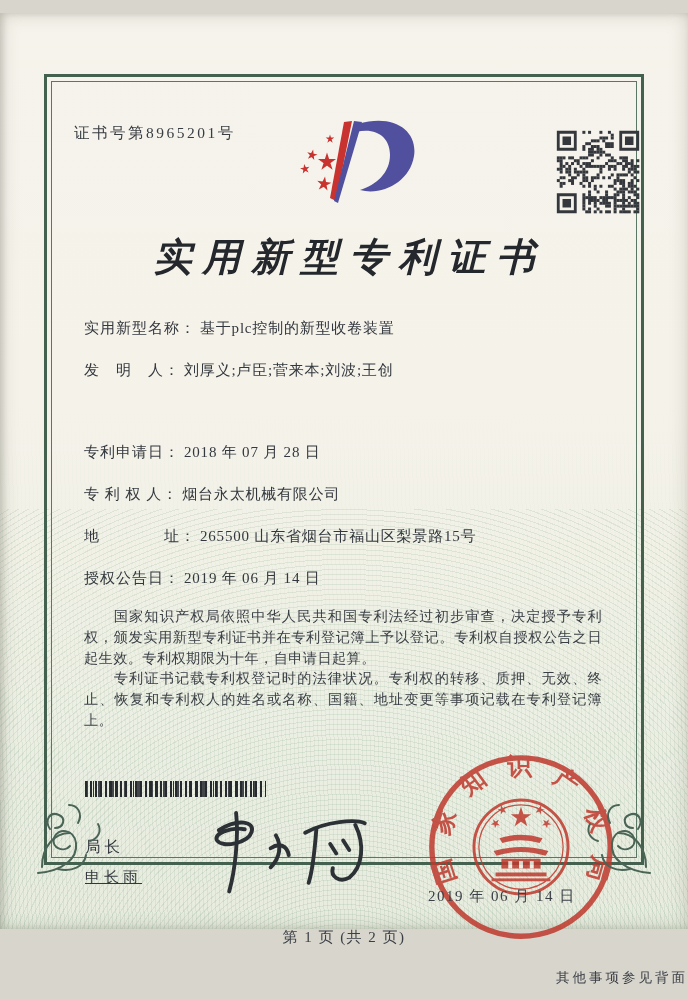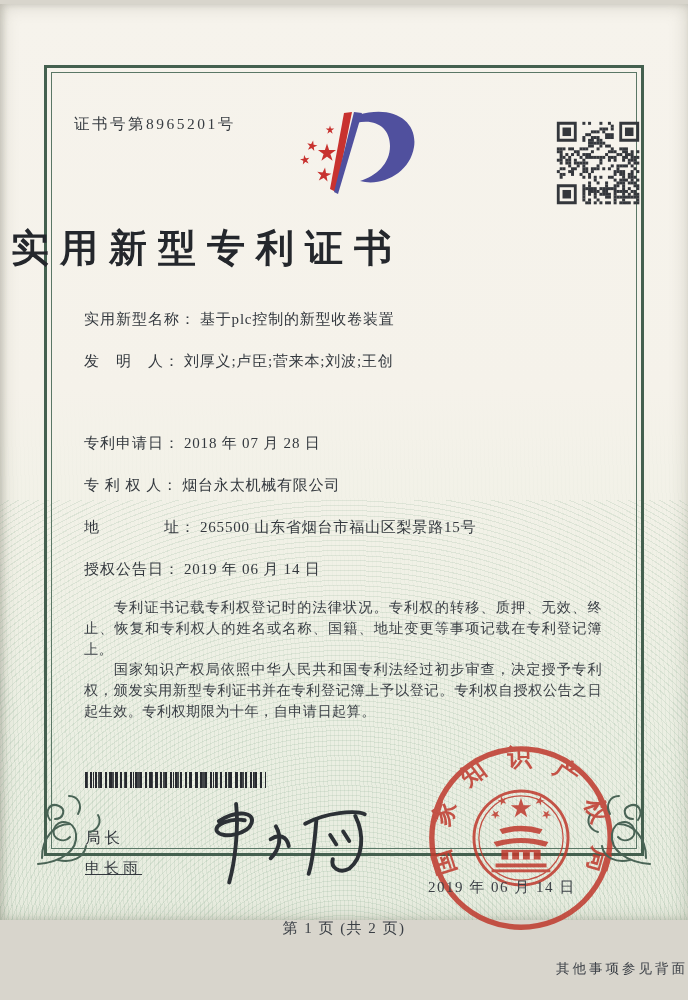--- a/index.html
+++ b/index.html
@@ -3,21 +3,21 @@
 <meta charset="utf-8">
 <style>
   * { margin:0; padding:0; box-sizing:border-box; }
   html,body { width:688px; height:1000px; }
   body {
     font-family:"Liberation Serif","DejaVu Serif",serif;
     background:#d8d5cc;
     position:relative; overflow:hidden;
   }
   .sheet {
-    position:absolute; left:0; top:4px; width:688px; height:916px;
+    position:absolute; left:0; top:13px; width:688px; height:916px;
     background:
       linear-gradient(180deg, rgba(246,243,236,1) 0%, rgba(245,242,234,1) 42%,
         rgba(241,241,230,0.82) 62%, rgba(233,238,224,0.55) 80%, rgba(223,231,214,0.45) 100%),
       repeating-linear-gradient(88deg, rgba(130,165,140,0.28) 0 1px, rgba(0,0,0,0) 1px 4px),
       #eef0e6;
     box-shadow: inset 0 0 18px rgba(90,90,70,0.25), inset 3px 0 6px rgba(80,80,60,0.18);
   }
   .wave-bg {
     position:absolute; left:0; right:0; bottom:0; height:420px; pointer-events:none;
     background:repeating-radial-gradient(circle at 50% 130%, rgba(115,160,128,0.16) 0 1px, rgba(0,0,0,0) 1px 5px);
@@ -30,23 +30,23 @@
     content:""; position:absolute; inset:4px; border:1px solid #5a7766;
   }
   .cert-no {
     position:absolute; left:74px; top:110px;
     font-size:15.5px; letter-spacing:2.5px; color:#383d42; white-space:nowrap;
   }
   .logo { position:absolute; left:272px; top:102px; width:172px; height:112px; }
   .qr { position:absolute; left:554px; top:115px; width:88px; height:88px; }
   .qr svg { width:100%; height:100%; }
   .title {
-    position:absolute; left:0; right:0; top:219px; 
+    position:absolute; left:0; right:0; top:219px; text-align:center;
     font-size:38px; font-weight:bold; color:#24272c;
-    letter-spacing:11px; padding-left:11px; white-space:nowrap;
+    letter-spacing:11px; padding-left:11px; white-space:nowrap;font-style:italic;
   }
   .row {
     position:absolute; left:84px; white-space:nowrap;
     font-size:15px; color:#33383e; letter-spacing:0.8px;
   }
   .row .lbl { letter-spacing:1px; }
   .row .val { margin-left:4px; }
   .paras { position:absolute; left:84px; right:86px; top:593px; }
   .paras p {
     font-size:14.2px; line-height:20.8px; color:#3a3f45;
@@ -411,22 +411,22 @@
     <span class="lbl">专 利 权 人：</span><span class="val">烟台永太机械有限公司</span>
   </div>
   <div class="row" style="top:514px">
     <span class="lbl">地　　　　址：</span><span class="val">265500 山东省烟台市福山区梨景路15号</span>
   </div>
   <div class="row" style="top:556px">
     <span class="lbl">授权公告日：</span><span class="val">2019 年 06 月 14 日</span>
   </div>
 
   <div class="paras">
+    <p>国家知识产权局依照中华人民共和国专利法经过初步审查，决定授予专利权，颁发实用新型专利证书并在专利登记簿上予以登记。专利权自授权公告之日起生效。专利权期限为十年，自申请日起算。</p>
     <p>专利证书记载专利权登记时的法律状况。专利权的转移、质押、无效、终止、恢复和专利权人的姓名或名称、国籍、地址变更等事项记载在专利登记簿上。</p>
-    <p>国家知识产权局依照中华人民共和国专利法经过初步审查，决定授予专利权，颁发实用新型专利证书并在专利登记簿上予以登记。专利权自授权公告之日起生效。专利权期限为十年，自申请日起算。</p>
   </div>
 
   <div class="barcode"></div>
 
   <div class="director-title">局长</div>
   <div class="director-name">申长雨</div>
 
   <div class="signature">
     <svg viewBox="0 0 220 110" width="190" height="102">
       <g fill="none" stroke="#2c3136" stroke-width="4.5" stroke-linecap="round" stroke-linejoin="round">

